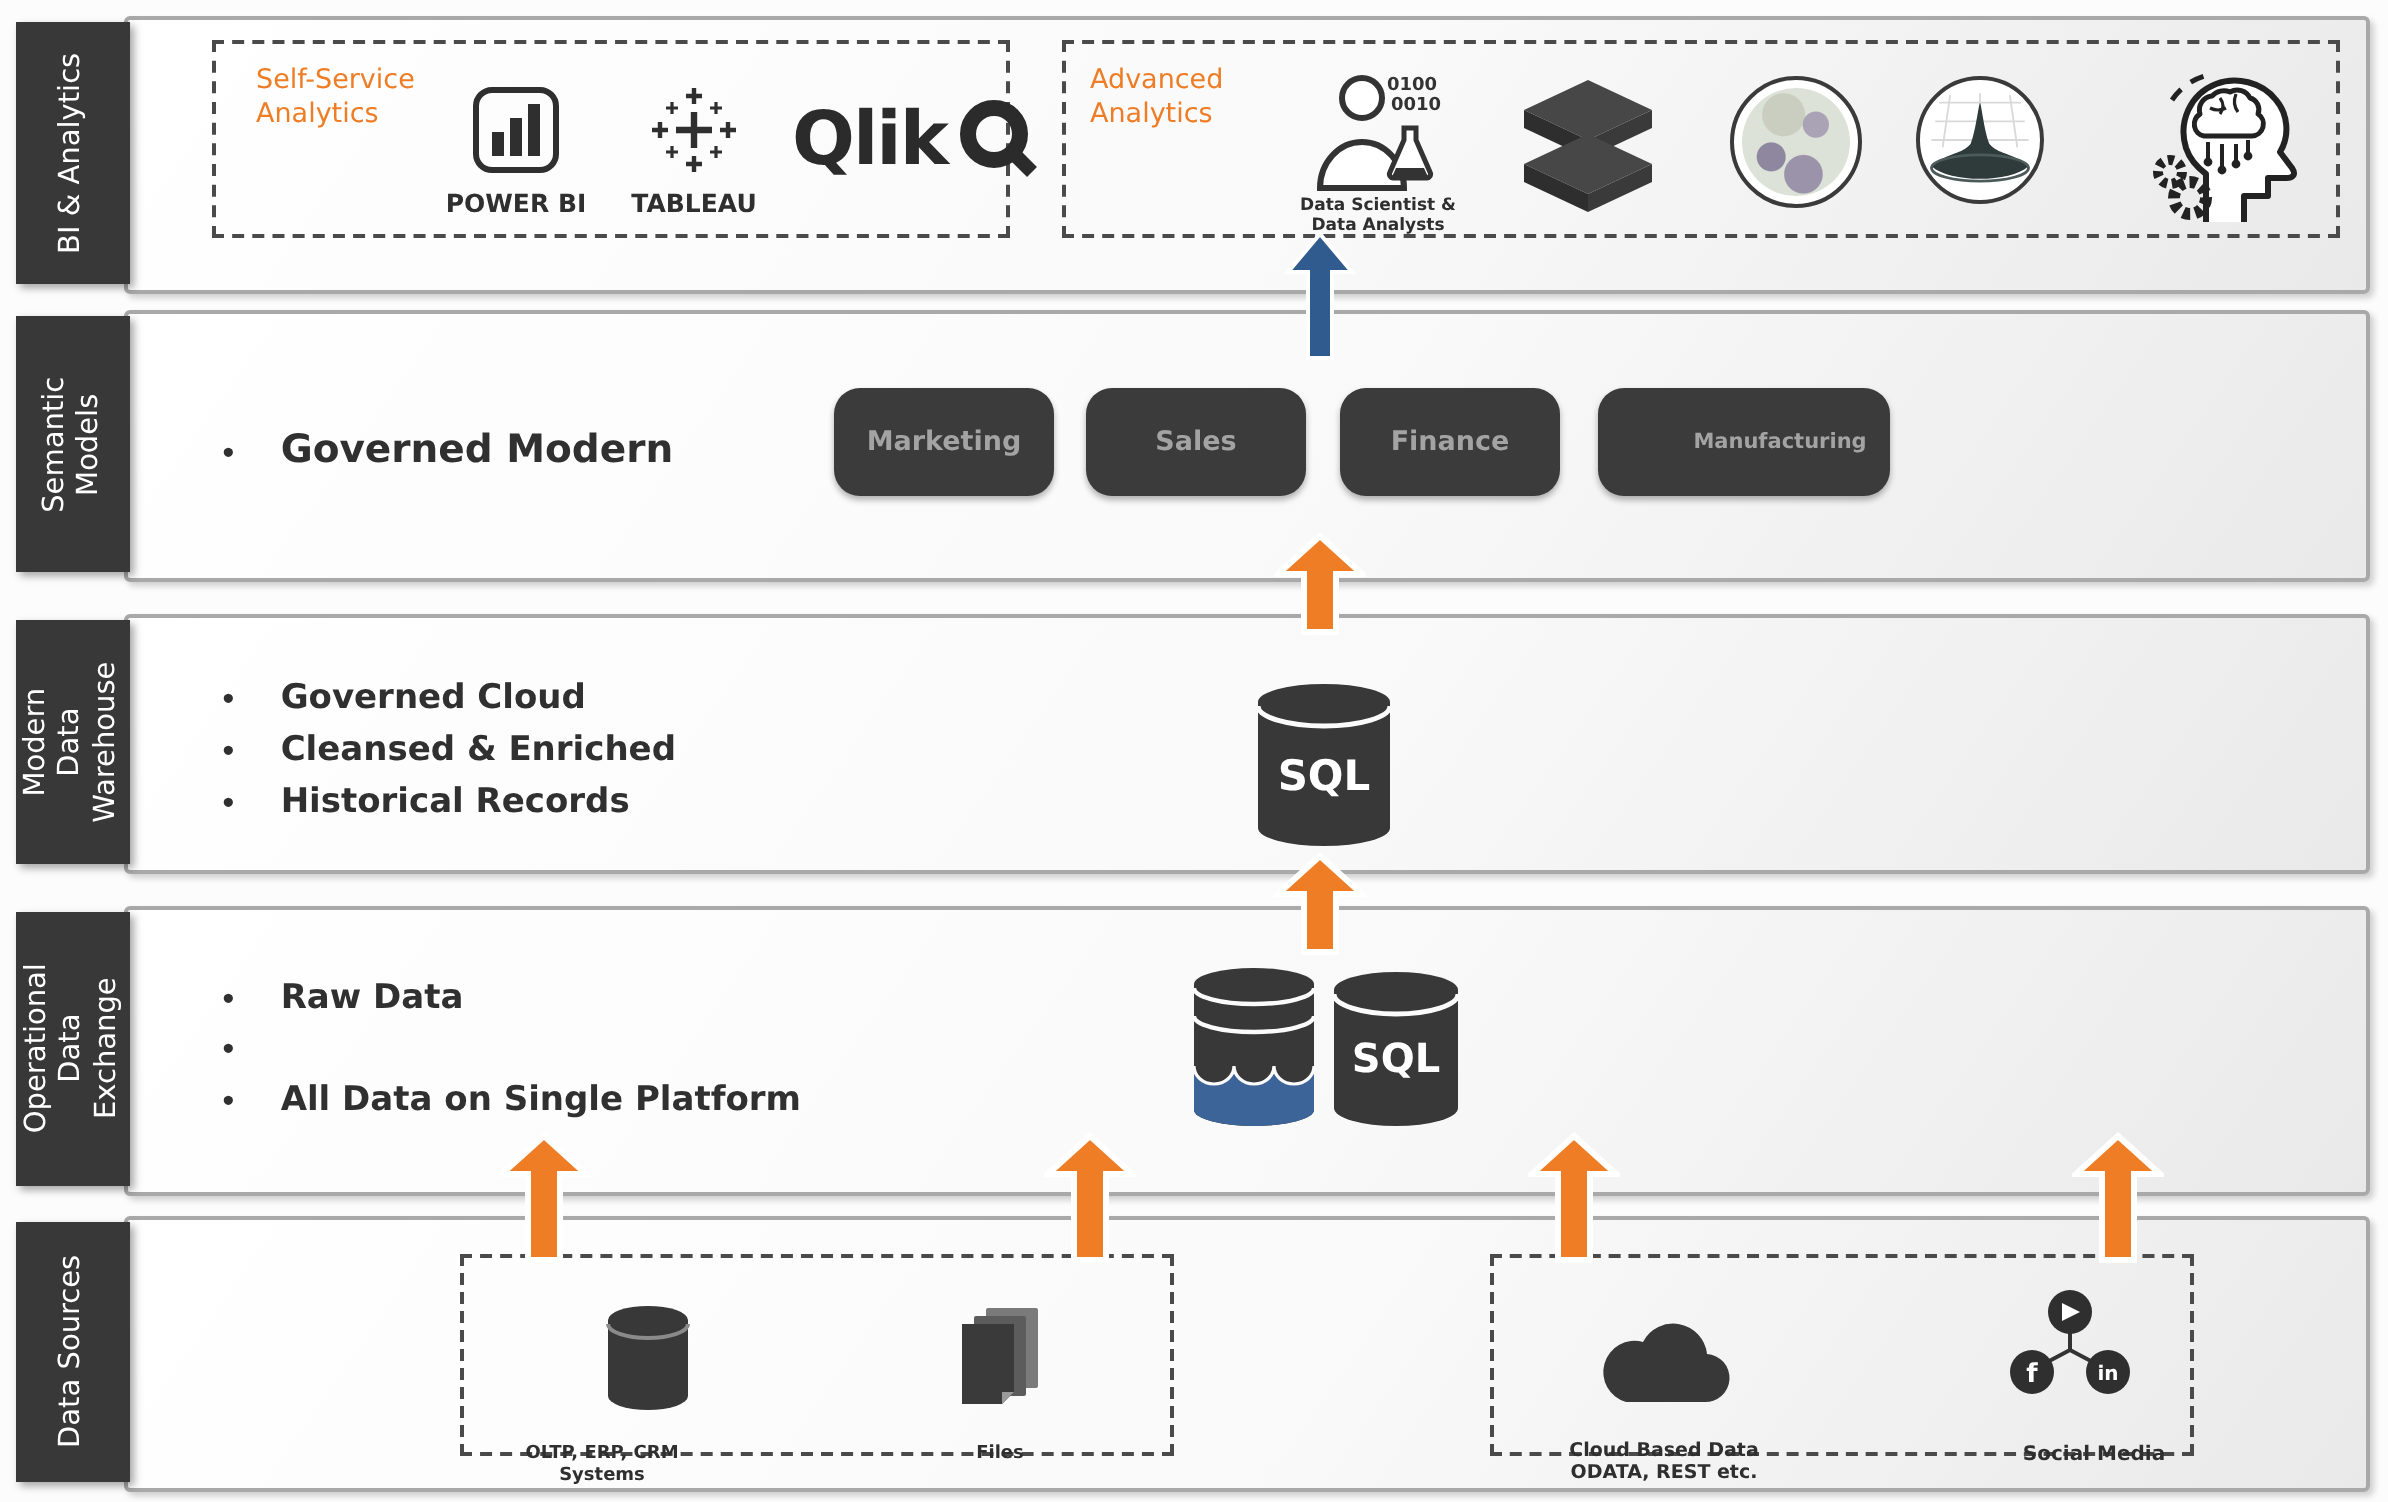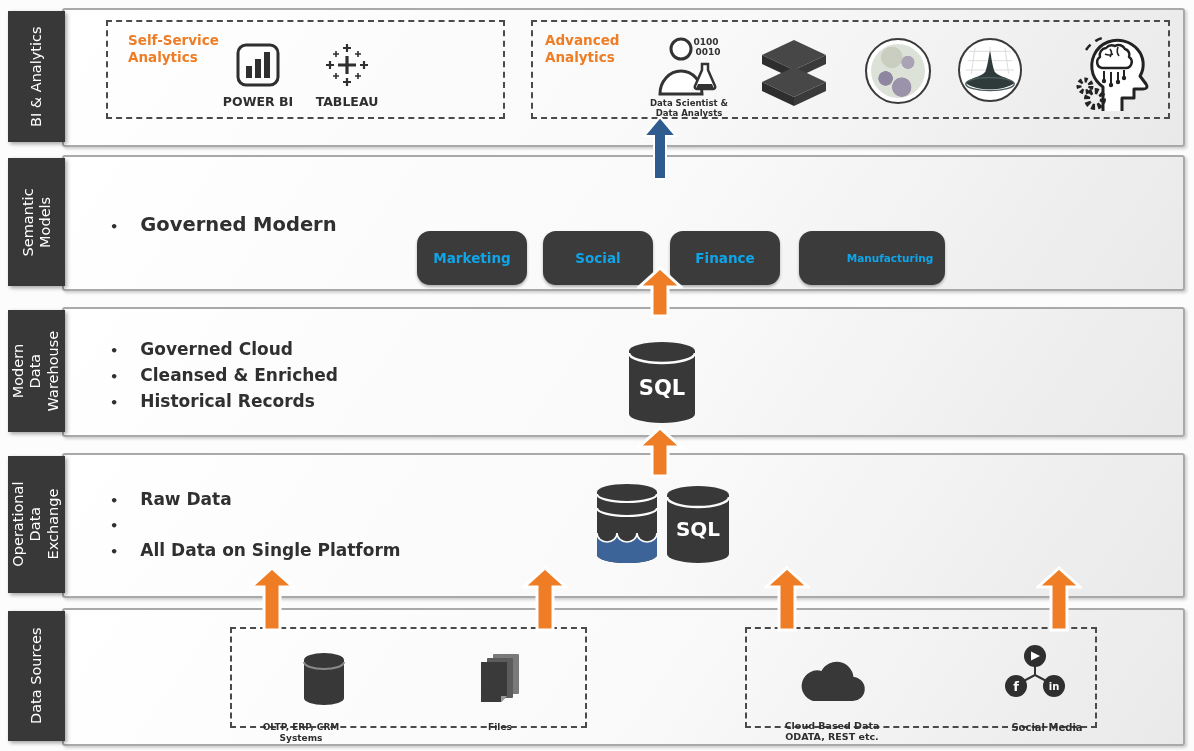--- a/index.html
+++ b/index.html
@@ -7,29 +7,29 @@
   .row{position:absolute;left:0;width:1194px;}
   .band{position:absolute;left:62px;width:1123px;top:0;bottom:0;box-sizing:border-box;
         border:2px solid #a9a9a9;border-radius:3px;
         background:linear-gradient(125deg,#ffffff 0%,#f9f9f9 55%,#e9e9e9 100%);
         box-shadow:2px 2px 3px rgba(0,0,0,.18);}
   .tab{position:absolute;left:8px;width:57px;top:3px;bottom:5px;background:#383838;z-index:3;
        display:flex;align-items:center;justify-content:center;box-shadow:2px 2px 4px rgba(0,0,0,.35);}
   .tabtxt{transform:rotate(-90deg);color:#fff;font-size:14.5px;line-height:1.2;text-align:center;white-space:nowrap;}
   .tabtxt.wrap{white-space:normal;}
   .dashedbox{position:absolute;box-sizing:border-box;border:2px dashed #4a4a4a;z-index:2;}
-  .boxtitle{position:absolute;font-weight:bold;color:#EE7D26;font-size:13.5px;line-height:1.25;}
+  .boxtitle{position:absolute;font-weight:normal;color:#EE7D26;font-size:13.5px;line-height:1.25;}
   .bullets{position:absolute;z-index:2;}
   .bline{display:flex;align-items:baseline;gap:22px;color:#303030;font-weight:bold;}
   .bline .dot{font-size:13px;color:#303030;}
   .b-lg{font-size:19.5px;line-height:26px;}
   .b-md{font-size:17px;line-height:25px;}
   .pill{position:absolute;top:39px;height:54px;width:110px;background:#3b3b3b;border-radius:13px;
-        display:flex;align-items:center;justify-content:center;color:#0ea5e9;font-weight:bold;font-size:13.5px;
-        box-shadow:0 2px 3px rgba(0,0,0,.3);z-index:2;margin-top:37px;}
+        display:flex;align-items:center;justify-content:center;color:#a3a3a3;font-weight:bold;font-size:13.5px;
+        box-shadow:0 2px 3px rgba(0,0,0,.3);z-index:2;}
   .pill.small{font-size:10.5px;}
   .toollabel{position:absolute;text-align:center;font-weight:bold;color:#2f2f2f;font-size:12.5px;}
   .minilabel{position:absolute;text-align:center;font-weight:bold;color:#2f2f2f;font-size:9px;line-height:11px;}
   .qlikwrap{position:absolute;display:flex;align-items:center;gap:4px;}
   .qliktext{font-size:37px;font-weight:800;color:#2b2b2b;letter-spacing:-1px;}
   .circleicon{position:absolute;border-radius:50%;box-sizing:border-box;border:2px solid #3a3a3a;
               box-shadow:inset 0 0 0 4px #ffffff;}
   .mapfill{background-color:#dde2d8;
     background-image:radial-gradient(circle at 30% 62%, #8f87a0 0 12%, transparent 13%),
                      radial-gradient(circle at 56% 76%, #9b93aa 0 16%, transparent 17%),
@@ -69,20 +69,27 @@
           <path d="M6 19 V27 M2 23 H10" stroke-width="2.2"></path>
           <path d="M40 19 V27 M36 23 H44" stroke-width="2.2"></path>
           <path d="M12 9 V15 M9 12 H15" stroke-width="1.6"></path>
           <path d="M34 9 V15 M31 12 H37" stroke-width="1.6"></path>
           <path d="M12 31 V37 M9 34 H15" stroke-width="1.6"></path>
           <path d="M34 31 V37 M31 34 H37" stroke-width="1.6"></path>
         </g>
       </svg>
       <div class="toollabel" style="left:192px;top:72px;width:94px;">TABLEAU</div>
 
+      <div class="qlikwrap" style="left:288px;top:25px;">
+        <span class="qliktext">Qlik</span>
+        <svg width="44" height="44" viewBox="0 0 44 44">
+          <circle cx="20" cy="20" r="13" fill="none" stroke="#2b2b2b" stroke-width="8"></circle>
+          <path d="M28 28 L39 39" stroke="#2b2b2b" stroke-width="7"></path>
+        </svg>
+      </div>
     </div>
 
     <div class="dashedbox" style="left:531px;top:12px;width:639px;height:99px;">
       <div class="boxtitle" style="left:12px;top:10px;width:90px;">Advanced Analytics</div>
 
       <svg style="position:absolute;left:121px;top:14px;" width="70" height="62" viewBox="0 0 70 62">
         <path d="M6,58 a21,23 0 0 1 42,0 z" fill="#fff" stroke="#333" stroke-width="3"></path>
         <circle cx="27" cy="13" r="10" fill="#fff" stroke="#333" stroke-width="3"></circle>
         <text x="52" y="9" font-size="9" font-weight="bold" fill="#333" text-anchor="middle">0100</text>
         <text x="54" y="19" font-size="9" font-weight="bold" fill="#333" text-anchor="middle">0010</text>
@@ -141,21 +148,21 @@
     <div class="tab">
       <span class="tabtxt wrap" style="width:110px;">Semantic Models</span>
     </div>
     <div class="bullets" style="left:110px;top:57px;">
       <div class="bline b-lg">
           <span class="dot">•</span>
           <span>Governed Modern</span>
         </div>
     </div>
     <div class="pill" style="left:417px;">Marketing</div>
-    <div class="pill" style="left:543px;">Social</div>
+    <div class="pill" style="left:543px;">Sales</div>
     <div class="pill" style="left:670px;">Finance</div>
     <div class="pill small" style="left:799px;padding-left:36px;">Manufacturing</div>
   </div>
 
   <svg class="arrow" style="left:637px;top:266px;" width="46" height="52" viewBox="0 0 46 52">
     <polygon points="23,2 44,21 31,21 31,50 15,50 15,21 2,21" fill="#EE7D26" stroke="#ffffff" stroke-width="3"></polygon>
   </svg>
 
   <div class="row" style="top:307px;height:130px;">
     <div class="band"></div>

